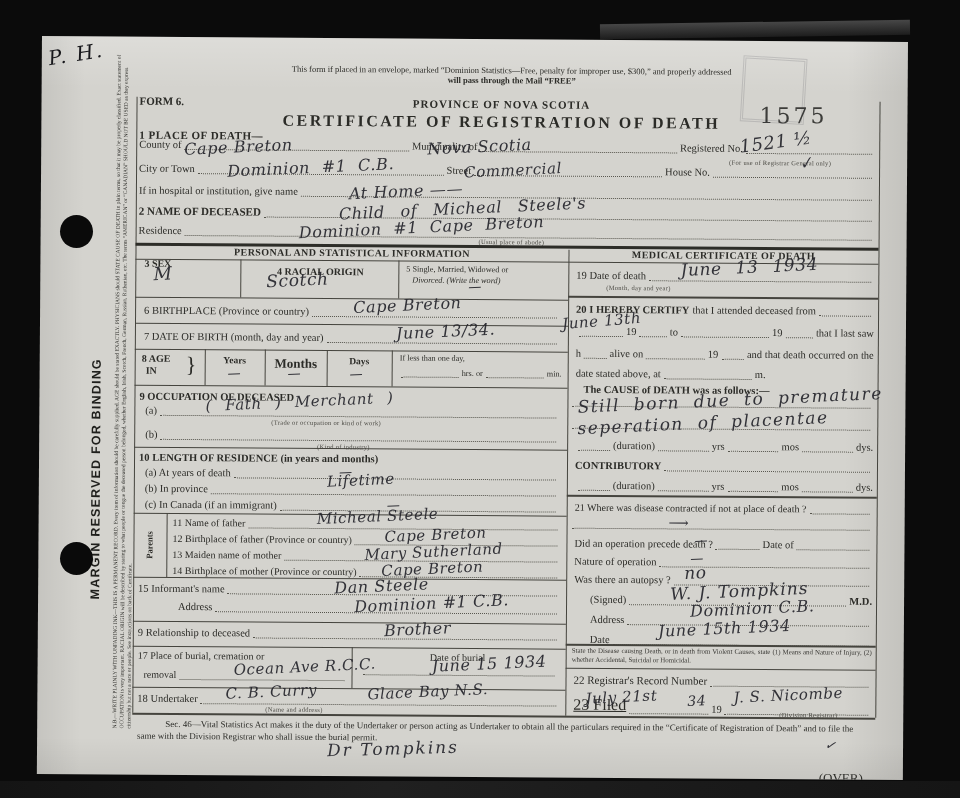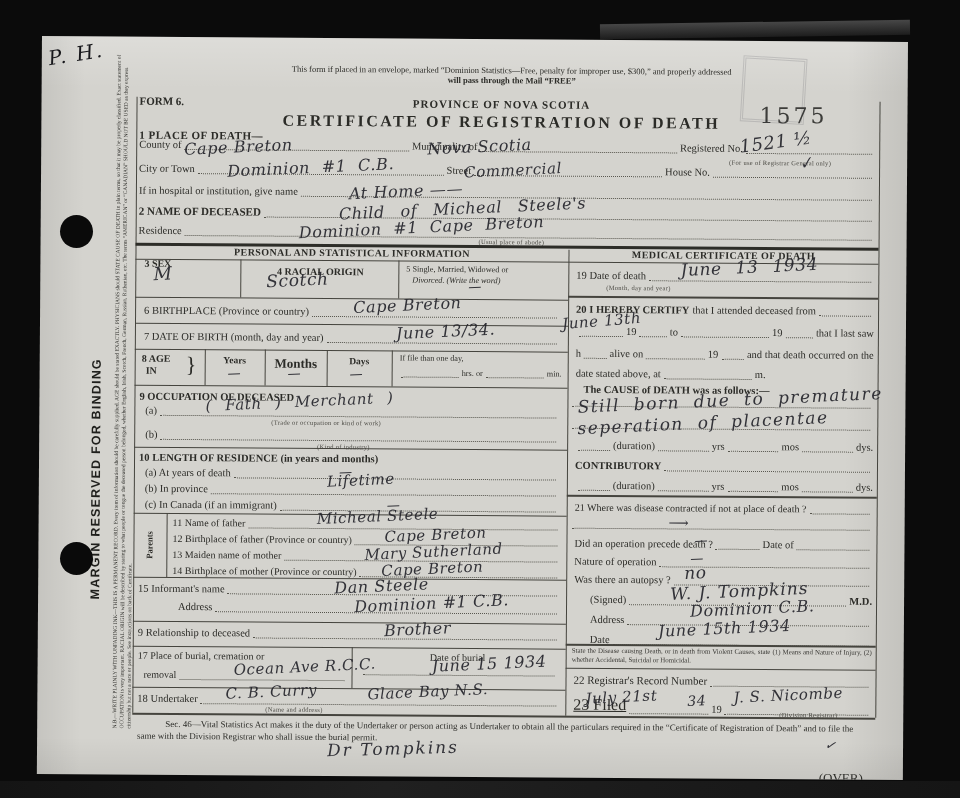--- a/index.html
+++ b/index.html
@@ -129,21 +129,21 @@
   <div class="vl" style="left:352px;top:312px;height:36px;"></div>
   <div class="hl" style="left:95px;top:348px;width:433px;"></div>
   <div class="abs b" style="left:102px;top:316px;font-size:10px;line-height:1.2;">
     <div>8 AGE</div>
     <div style="padding-left:4px;">IN</div>
   </div>
   <div class="abs" style="left:146px;top:315px;font-size:22px;font-weight:normal;">}</div>
   <div class="abs c b" style="left:165px;top:318px;width:60px;font-size:9.5px;">Years</div>
   <div class="abs c b" style="left:225px;top:318px;width:62px;font-size:13px;">Months</div>
   <div class="abs c b" style="left:287px;top:318px;width:65px;font-size:9.5px;">Days</div>
-  <div class="abs sm82" style="left:360px;top:315px;">If file than one day,</div>
+  <div class="abs sm82" style="left:360px;top:315px;">If less than one day,</div>
   <div class="line" style="left:358px;top:330px;width:164px;font-size:8.2px;">
     <span class="dots"></span>
       <span>hrs. or</span>
     <span class="dots"></span>
       <span>min.</span>
   </div>
   <div class="hw" style="left:188px;top:328px;font-size:13px;">—</div>
   <div class="hw" style="left:248px;top:328px;font-size:13px;">—</div>
   <div class="hw" style="left:310px;top:328px;font-size:13px;">—</div>
 

